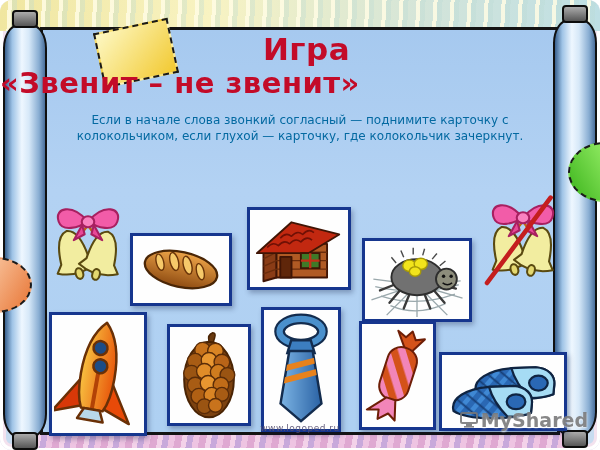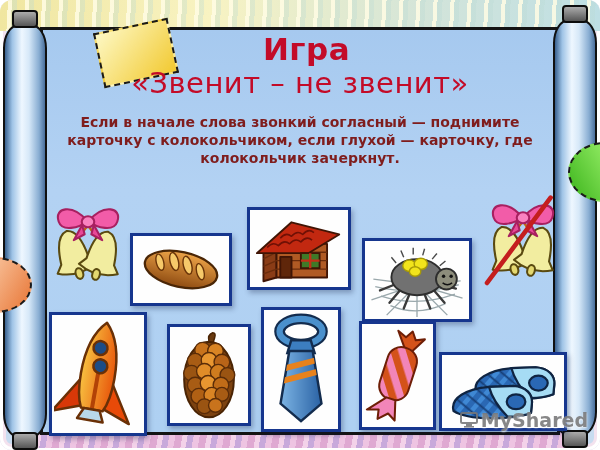--- a/index.html
+++ b/index.html
@@ -31,24 +31,24 @@
   .patch{position:absolute;border:2.5px dashed #1a1a1a;}
   .patch.yellow{left:98px;top:25px;width:72px;height:52px;transform:rotate(-12deg);
     background:linear-gradient(140deg,#fdf8c4,#f2c930);}
   .patch.orange{left:-8px;top:257px;width:36px;height:52px;border-radius:0 95% 95% 0/0 52% 52% 0;
     background:linear-gradient(120deg,#f8c098,#e87636);z-index:6;}
   .patch.green{right:-8px;top:142px;width:36px;height:56px;border-radius:95% 0 0 95%/52% 0 0 52%;
     background:linear-gradient(240deg,#93ec64,#3cb41c);z-index:6;}
   
   .title1{position:absolute;left:0;right:0;top:31px;text-align:center;
     color:#c30b28;font-size:31px;font-weight:bold;letter-spacing:.5px;padding-left:13px;}
-  .title2{position:absolute;left:0;right:0;top:66px;text-align:center;
-    color:#c30b28;font-size:29px;font-weight:normal;letter-spacing:.5px;}
+  .title2{position:absolute;left:0;right:0;top:66px;text-align:left;
+    color:#c30b28;font-size:29px;font-weight:bold;letter-spacing:.5px;}
   .instr{position:absolute;left:48px;right:48px;top:113px;text-align:center;
-    color:#7f1d1d;font-size:14px;font-weight:700;line-height:1.3;}
+    color:#0369a1;font-size:12px;font-weight:400;line-height:1.3;}
   
   .card{position:absolute;background:#fefefe;border:3px solid #16368e;
     box-shadow:2px 3px 5px rgba(10,20,60,.3);display:flex;align-items:center;justify-content:center;padding:2px;}
   .card svg{width:100%;height:100%;}
   .art{position:absolute;}
   .art svg{width:100%;height:100%;overflow:visible;}
   
   .footer-url{position:absolute;left:0;right:0;top:423px;text-align:center;z-index:8;
     color:#565073;font-size:9px;letter-spacing:.5px;opacity:.9;}
   .wm{position:absolute;right:12px;top:409px;z-index:9;display:flex;align-items:center;gap:3px;
@@ -275,20 +275,21 @@
           </g>
           <g transform="translate(2,18)">
             <path d="M8,40 C4,26 22,16 46,14 L72,13 C86,14 93,22 92,32 L91,42 C68,50 24,50 8,40 Z" fill="url(#plaidP)"></path>
             <path d="M46,14 L72,13 C86,14 93,22 92,32 L91,42 C84,45 75,46 66,46 C56,36 49,25 46,14 Z" fill="#a6dcf4"></path>
             <ellipse cx="75" cy="30" rx="10" ry="8" fill="#2a68b4"></ellipse>
           </g>
         </g>
       </svg>
     </div>
 
+    <div class="footer-url">www.logoped.ru</div>
 
     <div class="wm">
       <svg width="18" height="16" viewBox="0 0 18 16">
         <rect x="1" y="1" width="16" height="10" rx="1.5" fill="none" stroke="rgba(118,118,120,.88)" stroke-width="2"></rect>
         <rect x="6" y="12" width="6" height="2" fill="rgba(118,118,120,.88)"></rect>
         <rect x="4" y="14" width="10" height="1.6" fill="rgba(118,118,120,.88)"></rect>
       </svg>
       <span>MyShared</span>
     </div>
 

